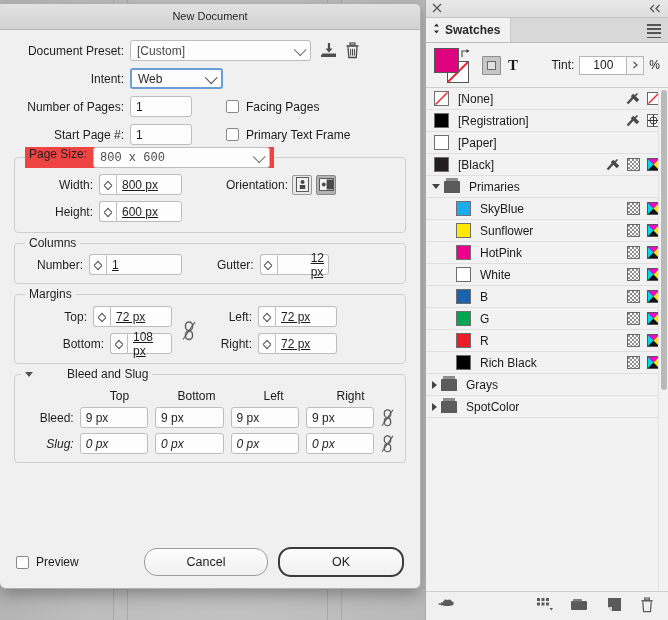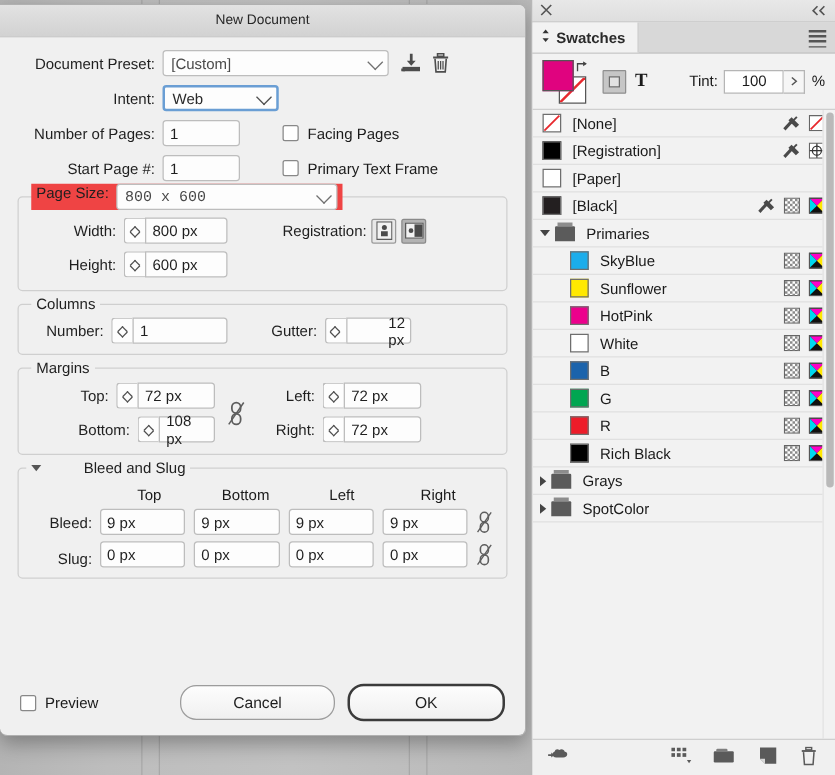--- a/index.html
+++ b/index.html
@@ -61,21 +61,21 @@
   .combo.focused .chev { border-color:#4f4f4f; }
 
   
   .tinput {
     height: 21px; box-sizing:border-box; background:#fdfdfd;
     border:1px solid #bdbdbd; border-radius:3px;
     font-size:12px; color:#1f1f1f; display:flex; align-items:center;
     padding: 0 5px;
   }
   
-  .stepper { display:flex; align-items:flex-start; }
+  .stepper { display:flex; align-items:flex-start;text-decoration:underline; }
   .spin {
     width:17px; height:21px; box-sizing:border-box;
     border:1px solid #bdbdbd; border-right:none;
     border-radius:3px 0 0 3px;
     background:#fdfdfd;
     display:flex; flex-direction:column; align-items:center; justify-content:center;
   }
   .spin .up, .spin .dn { width:7px; height:4px; position:relative; }
   .spin .up:after {
     content:""; position:absolute; left:0; top:1px; width:5px; height:5px;
@@ -277,21 +277,21 @@
 
       <div class="row" style="margin-bottom:6px;">
         <div class="lbl" style="width:68px; margin-right:6px;">Width:</div>
         <div class="stepper">
           <div class="spin">
               <span class="up"></span>
               <span class="dn"></span>
             </div>
           <div class="tinput" style="width:66px;">800 px</div>
         </div>
-        <div class="lbl" style="margin-left:44px;">Registration:</div>
+        <div class="lbl" style="margin-left:44px;">Orientation:</div>
         <div class="orient-btn">
           <svg width="13" height="15" viewBox="0 0 13 15">
             <rect x="0.5" y="0.5" width="12" height="14" fill="#f2f2f2" stroke="#5a5a5a"></rect>
             <circle cx="6.5" cy="5" r="2" fill="#4a4a4a"></circle>
             <rect x="3.8" y="8" width="5.4" height="4" fill="#4a4a4a"></rect>
           </svg>
         </div>
         <div class="orient-btn sel">
           <svg width="15" height="13" viewBox="0 0 15 13">
             <rect x="0.5" y="0.5" width="14" height="12" fill="#f2f2f2" stroke="#5a5a5a"></rect>
@@ -416,21 +416,21 @@
         <div class="tinput" style="width:70px;">9 px</div>
         <div class="chain" style="margin-left:7px;">
           <svg width="13" height="20" viewBox="0 0 14 22">
             <rect x="3.5" y="2" width="7" height="8.5" rx="3.5" fill="none" stroke="#5e5e5e" stroke-width="1.4"></rect>
             <rect x="3.5" y="11" width="7" height="8.5" rx="3.5" fill="none" stroke="#5e5e5e" stroke-width="1.4"></rect>
             <path d="M1 19.5 L13 2" stroke="#5e5e5e" stroke-width="1.2"></path>
           </svg>
         </div>
       </div>
 
-      <div style="display:flex; align-items:flex-end;">
+      <div style="display:flex; align-items:center;font-style:italic;">
         <div class="lbl" style="width:50px; margin-right:6px;">Slug:</div>
         <div class="tinput" style="width:70px; margin-right:7px;">0 px</div>
         <div class="tinput" style="width:70px; margin-right:7px;">0 px</div>
         <div class="tinput" style="width:70px; margin-right:7px;">0 px</div>
         <div class="tinput" style="width:70px;">0 px</div>
         <div class="chain" style="margin-left:7px;">
           <svg width="13" height="20" viewBox="0 0 14 22">
             <rect x="3.5" y="2" width="7" height="8.5" rx="3.5" fill="none" stroke="#5e5e5e" stroke-width="1.4"></rect>
             <rect x="3.5" y="11" width="7" height="8.5" rx="3.5" fill="none" stroke="#5e5e5e" stroke-width="1.4"></rect>
             <path d="M1 19.5 L13 2" stroke="#5e5e5e" stroke-width="1.2"></path>

